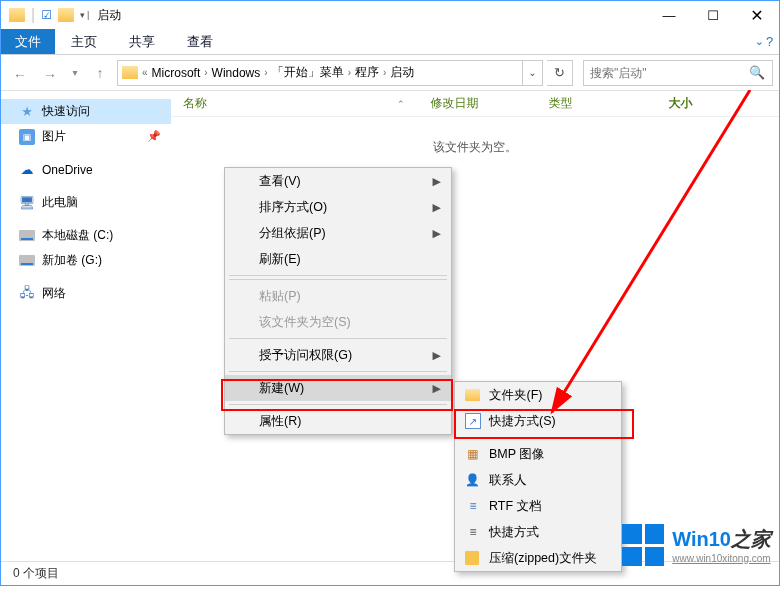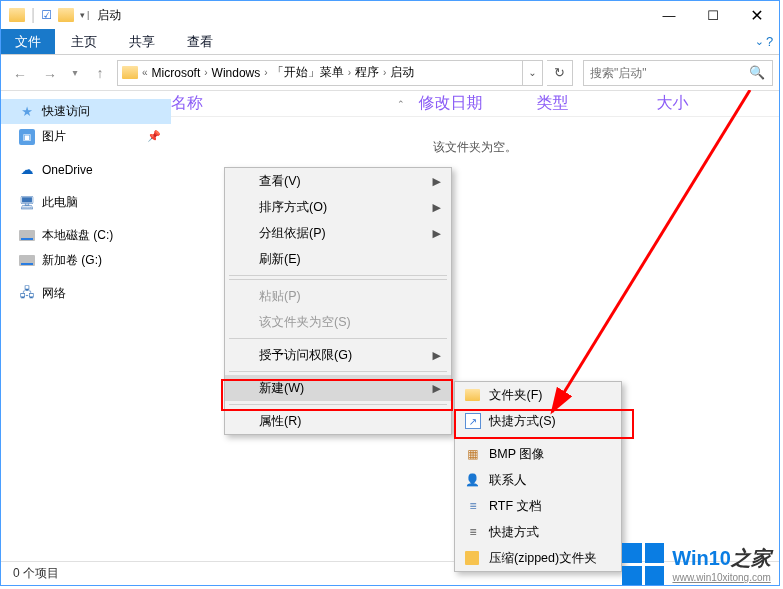--- a/index.html
+++ b/index.html
@@ -38,50 +38,50 @@
   .sb-ico { width: 16px; height: 16px; display: flex; align-items: center; justify-content: center; font-size: 13px; }
   .ico-star { color: #5aa0e6; }
   .ico-pic { background: #5aa0e6; color: #fff; font-size: 9px; border-radius: 2px; }
   .ico-cloud { color: #0a62c0; }
   .ico-pc { color: #3a74b8; }
   .ico-disk { background: #bfbfbf; width: 16px; height: 11px; border-radius: 1px; position:relative; }
   .ico-disk::after{content:"";position:absolute;left:2px;right:2px;bottom:1px;height:2px;background:#2a7de1;}
   .ico-net { color: #3a74b8; }
   .content { flex: 1; position: relative; }
   .colheaders { height: 26px; display: flex; align-items: center; border-bottom: 1px solid #eee; }
-  .colh { font-size: 16px; color: #8b5cf6; }
+  .colh { font-size: 12px; color: #4d7c0f; padding-left: 12px; }
   .colh.name { width: 250px; }
   .colh.date { width: 118px; }
   .colh.type { width: 120px; }
-  .colh.size { width: 80px; }
+  .colh.size { width: 80px; font-weight: bold; }
   .empty-msg { text-align: center; font-size: 12px; color: #555; margin-top: 22px; }
   .statusbar { height: 24px; border-top: 1px solid #e0e0e0; display: flex; align-items: center; padding-left: 12px; font-size: 12px; color: #333; }
   
   .ctxmenu { position: absolute; background: #f2f2f2; border: 1px solid #bcbcbc; box-shadow: 3px 3px 6px rgba(0,0,0,0.25); font-size: 12.5px; }
   .ctxmenu .mi { height: 26px; display: flex; align-items: center; padding: 0 30px 0 34px; position: relative; white-space: nowrap; }
   .ctxmenu .mi.disabled { color: #9a9a9a; }
   .ctxmenu .mi.hover { background: #d8d8d8; }
   .ctxmenu .mi .arrow { position: absolute; right: 10px; font-size: 11px; color: #555; }
   .ctxmenu .sep { height: 1px; background: #d0d0d0; margin: 3px 4px; }
   .redbox { position: absolute; border: 2px solid #ff0000; pointer-events: none; }
   .sub-ico { width: 16px; height: 16px; position: absolute; left: 10px; display:flex;align-items:center;justify-content:center;font-size:12px; }
   .ico-folder { background: linear-gradient(#ffe29f,#f7c34f); border-radius:1px; width:15px;height:12px;}
   .ico-shortcut { border:1px solid #5a8fd6; background:#fff; font-size:10px; color:#2a6fd6; }
   .ico-bmp { color:#c07a2a; }
   .ico-contact { color:#8a5a2a; }
   .ico-rtf { color:#4a7ab8; }
   .ico-txt { color:#555; }
   .ico-zip { background:#f7c34f;width:14px;height:14px;border-radius:1px; }
   
-  .watermark { position:absolute; right:12px; bottom:4px; display:flex; align-items:center; gap:8px; }
+  .watermark { position:absolute; right:12px; bottom:23px; display:flex; align-items:center; gap:8px; }
   .wm-logo { width:42px; height:42px; display:grid; grid-template-columns:1fr 1fr; grid-template-rows:1fr 1fr; gap:3px; }
   .wm-logo div { background:#0a7de3; }
   .wm-text { font-size:20px; font-weight:bold; color:#333; font-style:italic;}
   .wm-text span { color:#0a7de3; font-style:normal;}
-  .wm-sub { font-size:10px; color:#888; text-align:center; text-decoration:underline;}
+  .wm-sub { font-size:10px; color:#888; text-align:left; text-decoration:underline;}
   
   .redarrow { position:absolute; pointer-events:none; }
 </style>
 </head>
 <body>
 
 <div class="window">
 
   <div class="titlebar">
     <div class="titlebar-icons">

